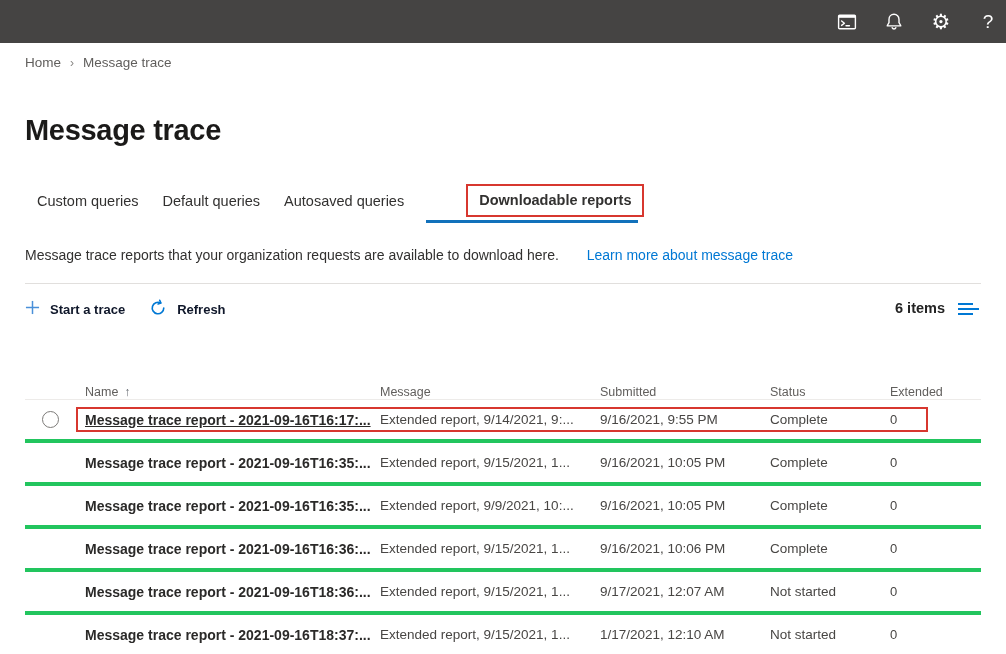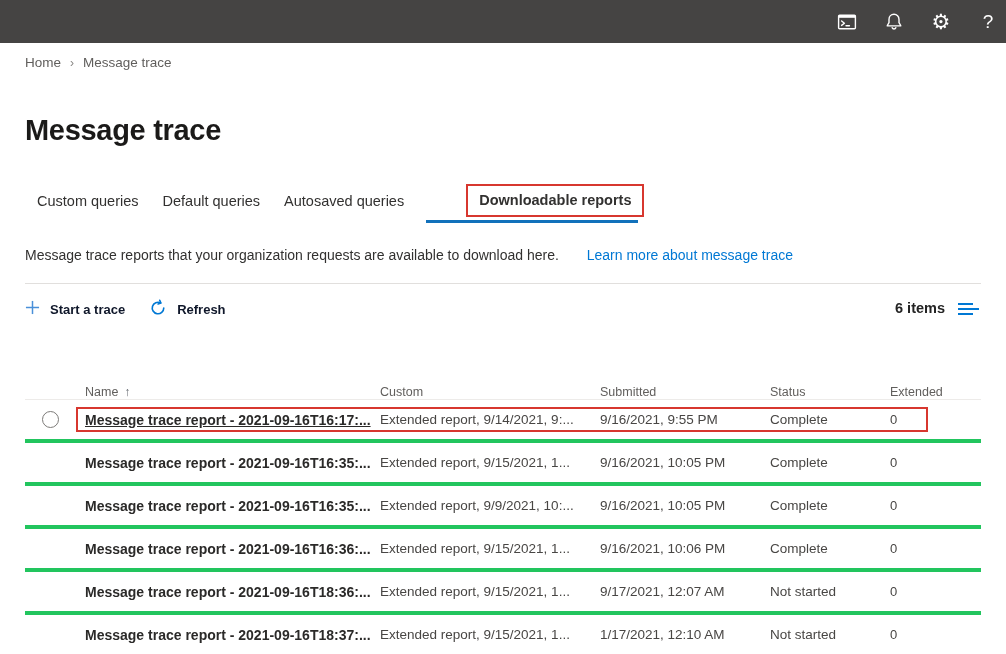--- a/index.html
+++ b/index.html
@@ -151,21 +151,21 @@
     </span>
   </div>
 </div>
 
 <div class="table">
   <div class="thead">
     <div class="cell c-select"></div>
     <div class="cell c-name">
       <span>Name</span><span class="sort-arrow">↑</span>
     </div>
-    <div class="cell c-details">Custom</div>
+    <div class="cell c-details">Message</div>
     <div class="cell c-submitted">Submitted</div>
     <div class="cell c-status">Status</div>
     <div class="cell c-messages">Extended</div>
   </div>
   <div id="table-body">
   <div class="trow annotated">
     <div class="cell c-select">
       <span class="radio"></span>
     </div>
     <div class="cell c-name">

